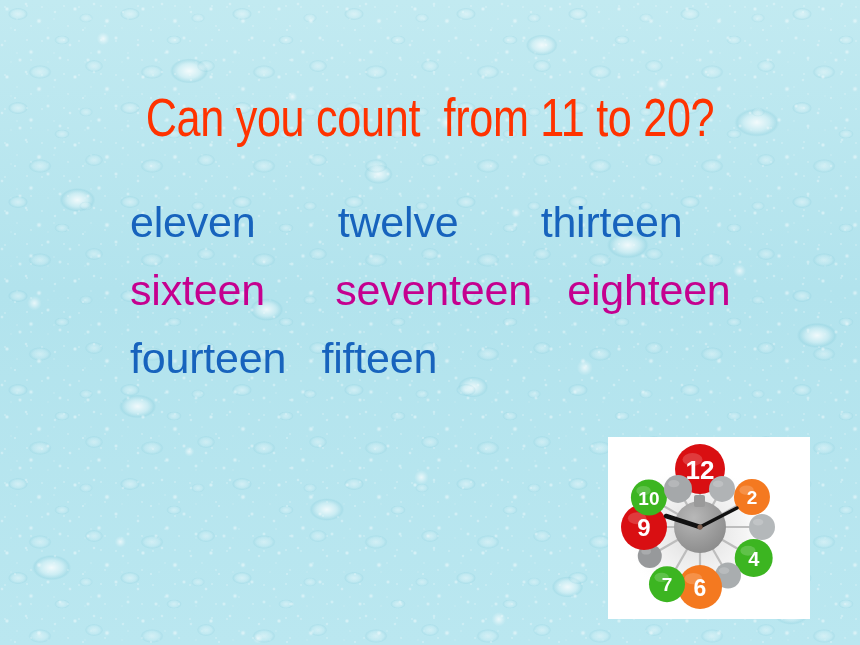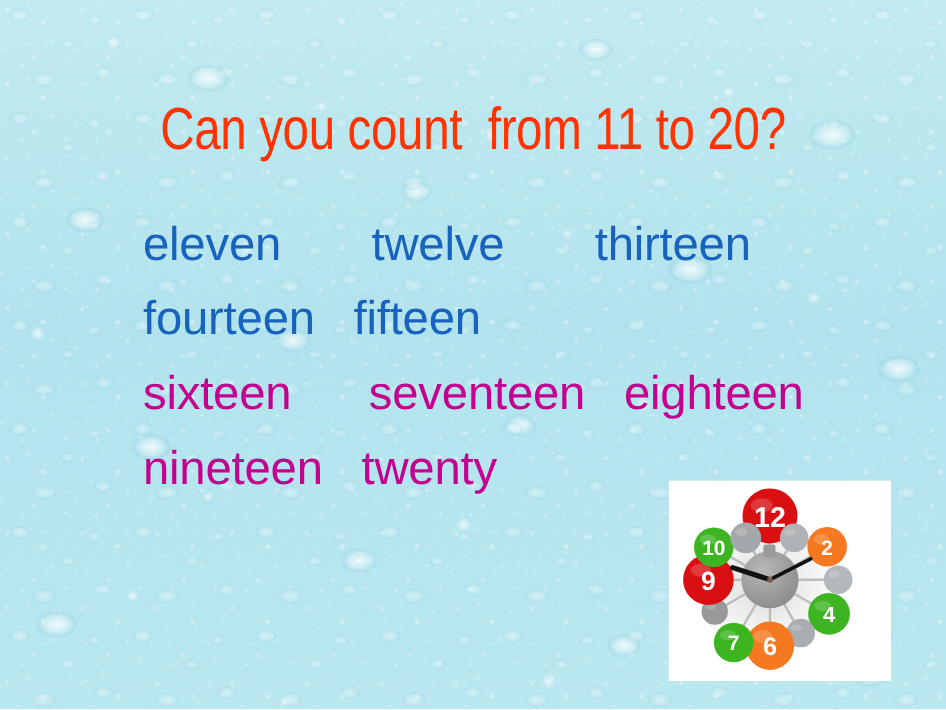--- a/index.html
+++ b/index.html
@@ -158,36 +158,35 @@
     width: 202px;
     height: 182px;
     background: #ffffff;
     overflow: hidden;
   }
   .clock-box svg { display: block; }
 </style>
 </head>
 <body>
 
-<div id="slide" style="background-color: #fef9c3;">
+<div id="slide" style="background-color: #0f172a;">
 
   <div class="bg-base"></div>
   <div class="bg-drops"></div>
   <div class="bg-drops-mid"></div>
   <div class="bg-speckle2"></div>
   <div class="bg-speckle"></div>
   <div class="bg-speckle3"></div>
 
   <div class="title" style="color: rgb(255, 51, 0);">Can you count  from 11 to 20?</div>
 
   <div class="words">
     <div class="word-line" style="color: rgb(23, 99, 189);">eleven       twelve       thirteen</div>
+    <div class="word-line" style="color: rgb(197, 0, 143);">sixteen      seventeen   eighteen</div>
     <div class="word-line" style="color: rgb(23, 99, 189);">fourteen   fifteen</div>
-    <div class="word-line" style="color: rgb(197, 0, 143);">sixteen      seventeen   eighteen</div>
-    <div class="word-line" style="color: rgb(197, 0, 143);">nineteen   twenty</div>
   </div>
 
   <div class="clock-box">
     <svg width="186" height="182" viewBox="0 0 186 182">
       <defs>
         <radialGradient id="faceGrad" cx="38%" cy="32%" r="75%">
           <stop offset="0%" stop-color="#b8b8b8"></stop>
           <stop offset="60%" stop-color="#9c9c9c"></stop>
           <stop offset="100%" stop-color="#8a8a8a"></stop>
         </radialGradient>

